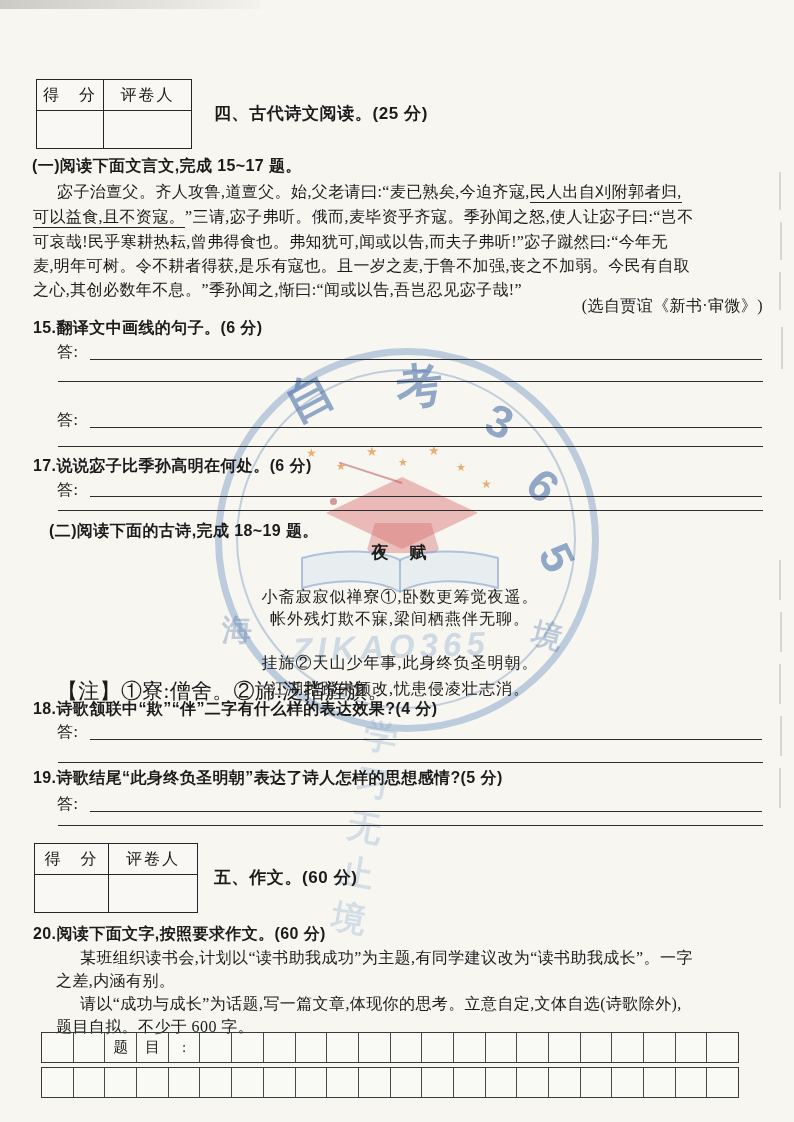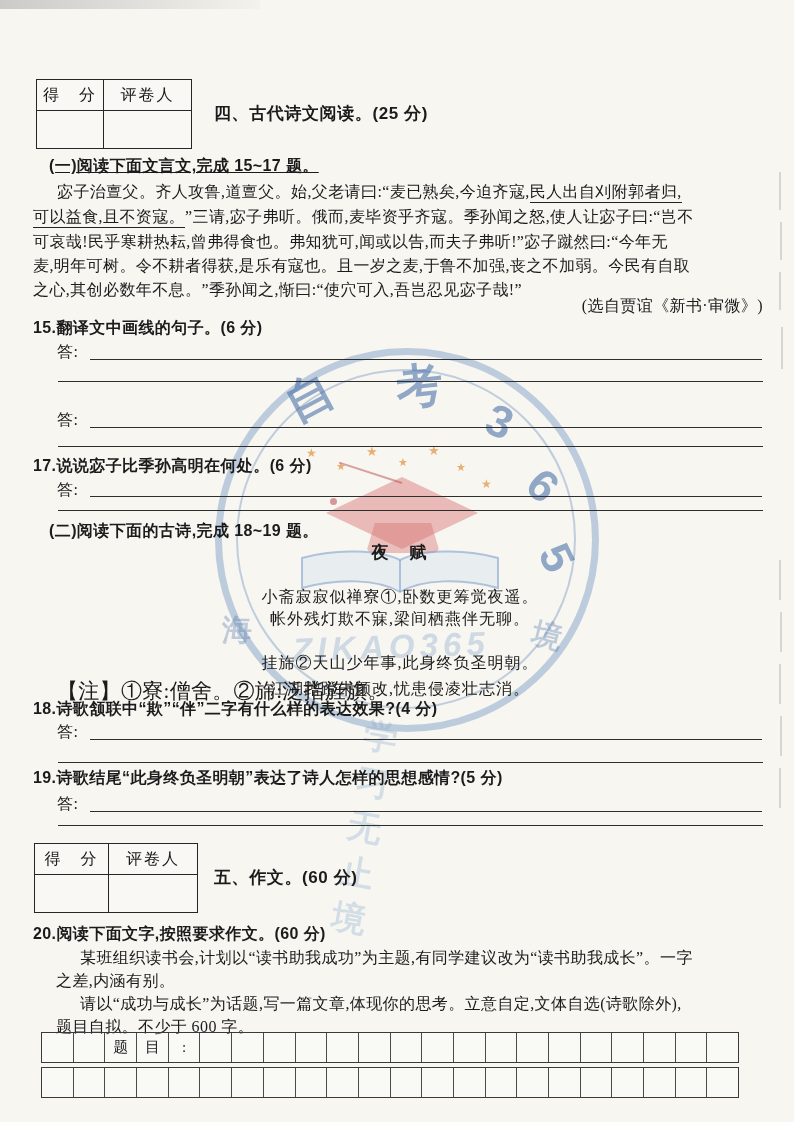--- a/index.html
+++ b/index.html
@@ -100,27 +100,27 @@
 
   <div class="score-box" style="left:36px;top:79px;width:154px;height:68px;grid-template-columns:67px 1fr;grid-template-rows:31px 1fr;">
     <div>得　分</div>
     <div>评卷人</div>
     <div></div>
     <div></div>
   </div>
 
   <div class="abs hei t17" style="left:214px;top:102px;">四、古代诗文阅读。(25 分)</div>
 
-  <div class="abs hei t16" style="left:49px;top:156px;text-decoration:underline;">(一)阅读下面文言文,完成 15~17 题。</div>
+  <div class="abs hei t16" style="left:32px;top:156px;">(一)阅读下面文言文,完成 15~17 题。</div>
 
   <div class="abs song t16" style="left:33px;top:182px;width:736px;padding-left:24px;"><span>宓子治亶父。齐人攻鲁,道亶父。始,父老请曰:“麦已熟矣,今迫齐寇,</span><span class="u">民人出自刈附郭者归,</span></div>
   <div class="abs song t16" style="left:33px;top:207px;width:736px;"><span class="u">可以益食,且不资寇。</span><span>”三请,宓子弗听。俄而,麦毕资乎齐寇。季孙闻之怒,使人让宓子曰:“岂不</span></div>
   <div class="abs song t16" style="left:33px;top:232px;width:736px;">可哀哉!民乎寒耕热耘,曾弗得食也。弗知犹可,闻或以告,而夫子弗听!”宓子蹴然曰:“今年无</div>
   <div class="abs song t16" style="left:33px;top:256px;width:736px;">麦,明年可树。令不耕者得获,是乐有寇也。且一岁之麦,于鲁不加强,丧之不加弱。今民有自取</div>
-  <div class="abs song t16" style="left:33px;top:280px;width:736px;">之心,其创必数年不息。”季孙闻之,惭曰:“使穴可入,吾岂忍见宓子哉!”</div>
+  <div class="abs song t16" style="left:33px;top:280px;width:736px;">之心,其创必数年不息。”季孙闻之,惭曰:“闻或以告,吾岂忍见宓子哉!”</div>
   <div class="abs song t16" style="left:33px;top:296px;width:730px;text-align:right;">(选自贾谊《新书·审微》)</div>
 
   <div class="abs hei t16" style="left:33px;top:318px;">15.翻译文中画线的句子。(6 分)</div>
   <div class="abs song t16" style="left:57px;top:342px;">答:</div>
   <div class="abs rule" style="left:90px;top:342px;width:672px;height:17px;"></div>
   <div class="abs rule" style="left:58px;top:364px;width:705px;height:17px;"></div>
 
   <div class="abs song t16" style="left:57px;top:410px;">答:</div>
   <div class="abs rule" style="left:90px;top:410px;width:672px;height:17px;"></div>
   <div class="abs rule" style="left:58px;top:429px;width:705px;height:17px;"></div>

